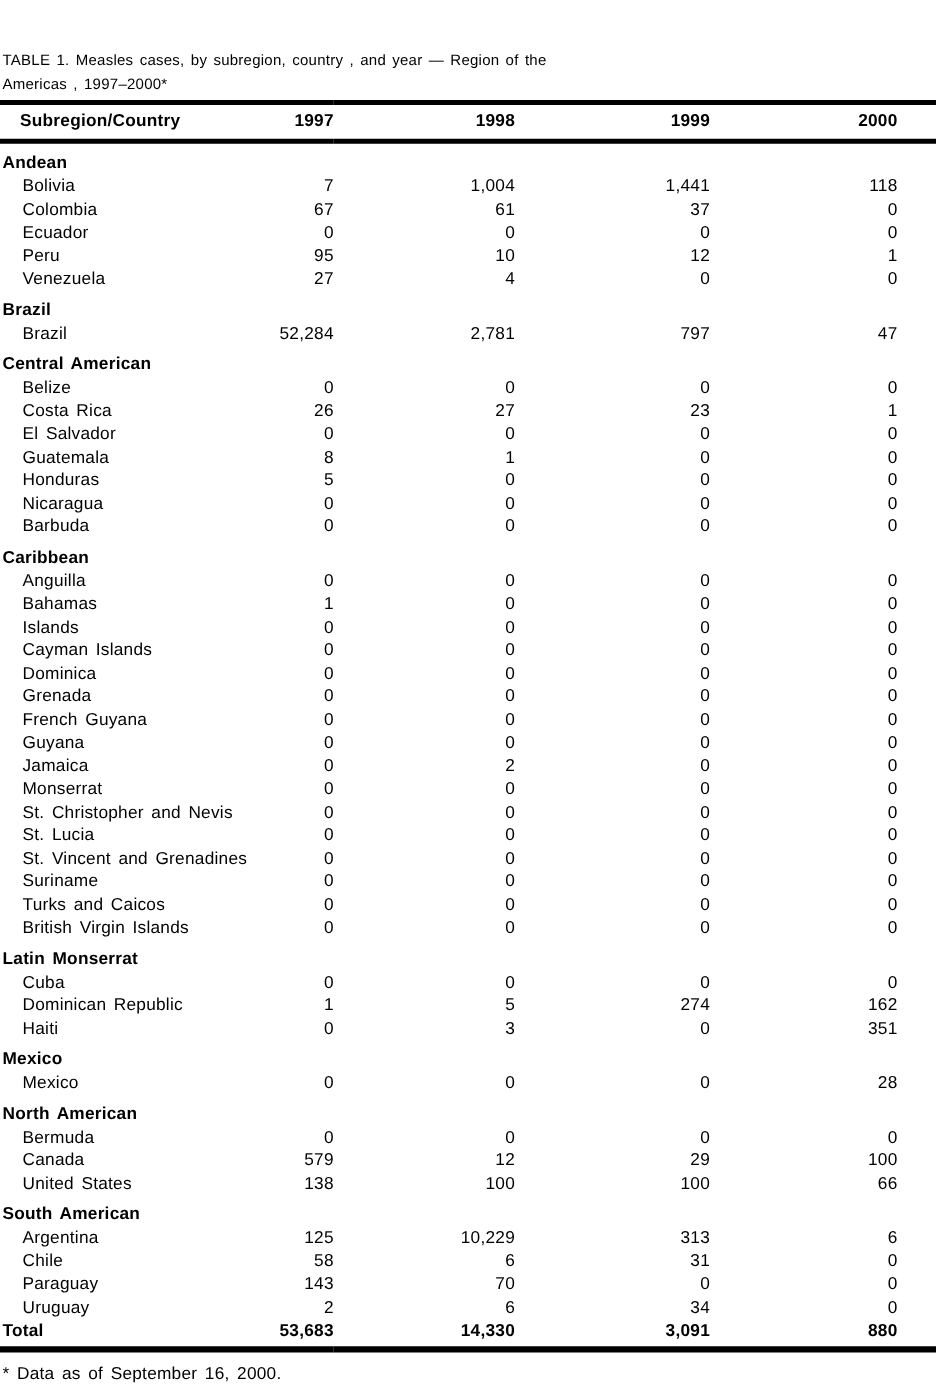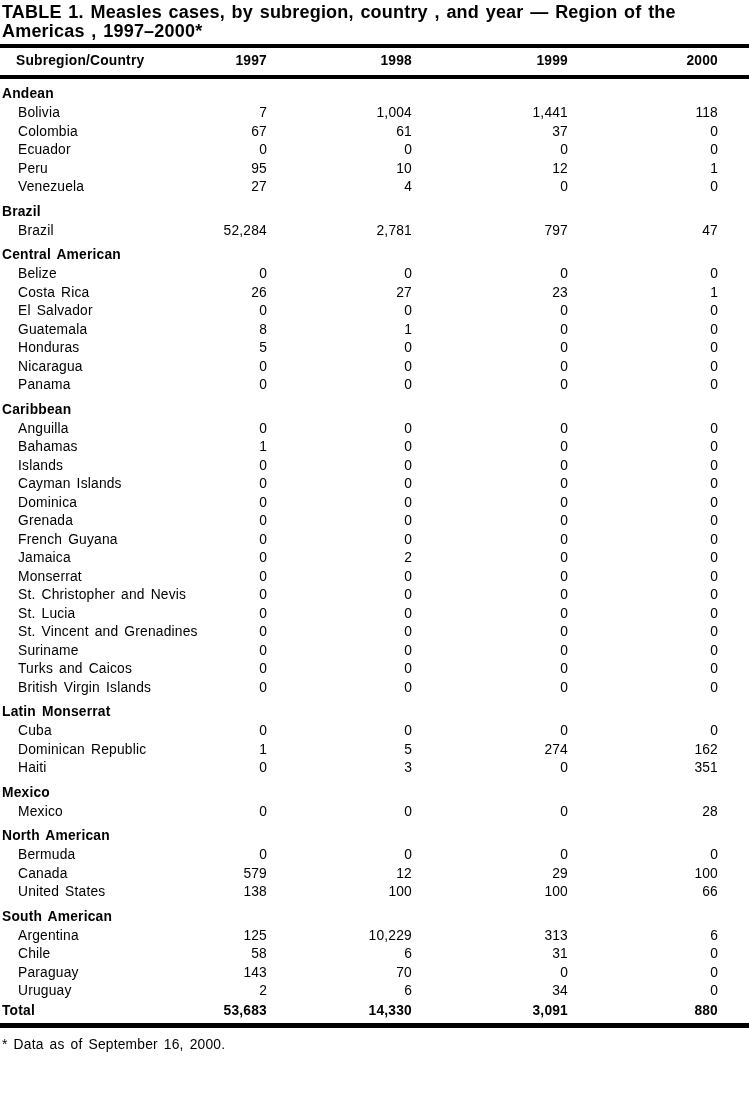--- a/index.html
+++ b/index.html
@@ -5,26 +5,27 @@
   * { margin: 0; padding: 0; box-sizing: border-box; }
   html, body { background: #ffffff; }
   body {
     width: 749px;
     color: #000000;
     font-family: "Liberation Sans", sans-serif;
   }
   .page { width: 749px; padding-top: 3px; }
 
   .title {
-    font-size: 18px;
-    font-weight: bold;
+    font-size: 12px;
+    font-weight: normal;
     line-height: 19px;
     letter-spacing: 0.2px;
     word-spacing: 1.5px;
     padding-left: 2px;
+    margin-top: 36px;
   }
 
   table.data-table {
     width: 749px;
     border-collapse: collapse;
     table-layout: fixed;
     border-top: 4px solid #000000;
     margin-top: 3px;
   }
   col.c-label { width: 200px; }
@@ -194,21 +195,21 @@
           <td class="num">0</td>
         </tr>
         <tr>
           <td class="country">Nicaragua</td>
           <td class="num">0</td>
           <td class="num">0</td>
           <td class="num">0</td>
           <td class="num">0</td>
         </tr>
         <tr>
-          <td class="country">Panama</td>
+          <td class="country">Barbuda</td>
           <td class="num">0</td>
           <td class="num">0</td>
           <td class="num">0</td>
           <td class="num">0</td>
         </tr>
         <tr>
           <td colspan="5" class="section">Caribbean</td>
         </tr>
         <tr>
           <td class="country">Anguilla</td>
@@ -247,20 +248,27 @@
         </tr>
         <tr>
           <td class="country">Grenada</td>
           <td class="num">0</td>
           <td class="num">0</td>
           <td class="num">0</td>
           <td class="num">0</td>
         </tr>
         <tr>
           <td class="country">French Guyana</td>
+          <td class="num">0</td>
+          <td class="num">0</td>
+          <td class="num">0</td>
+          <td class="num">0</td>
+        </tr>
+        <tr>
+          <td class="country">Guyana</td>
           <td class="num">0</td>
           <td class="num">0</td>
           <td class="num">0</td>
           <td class="num">0</td>
         </tr>
         <tr>
           <td class="country">Jamaica</td>
           <td class="num">0</td>
           <td class="num">2</td>
           <td class="num">0</td>

